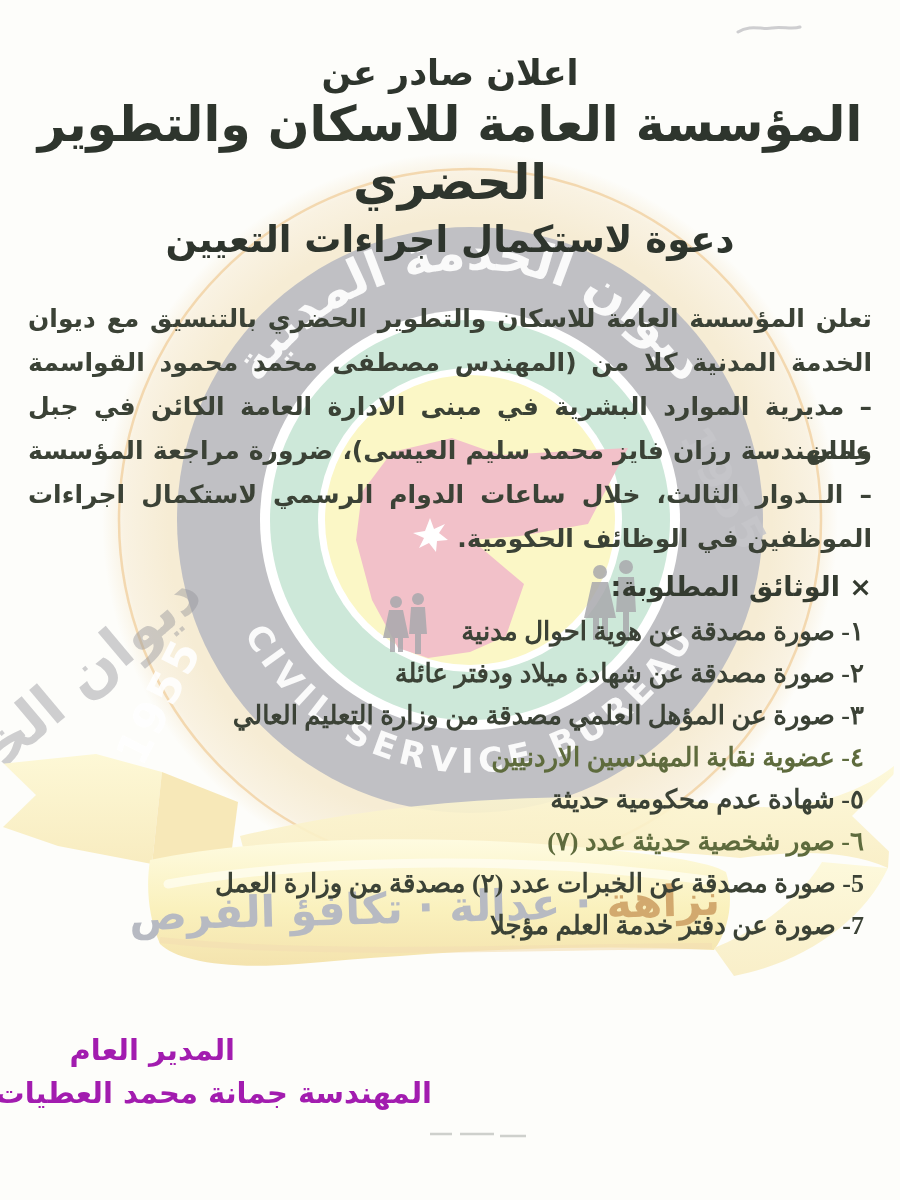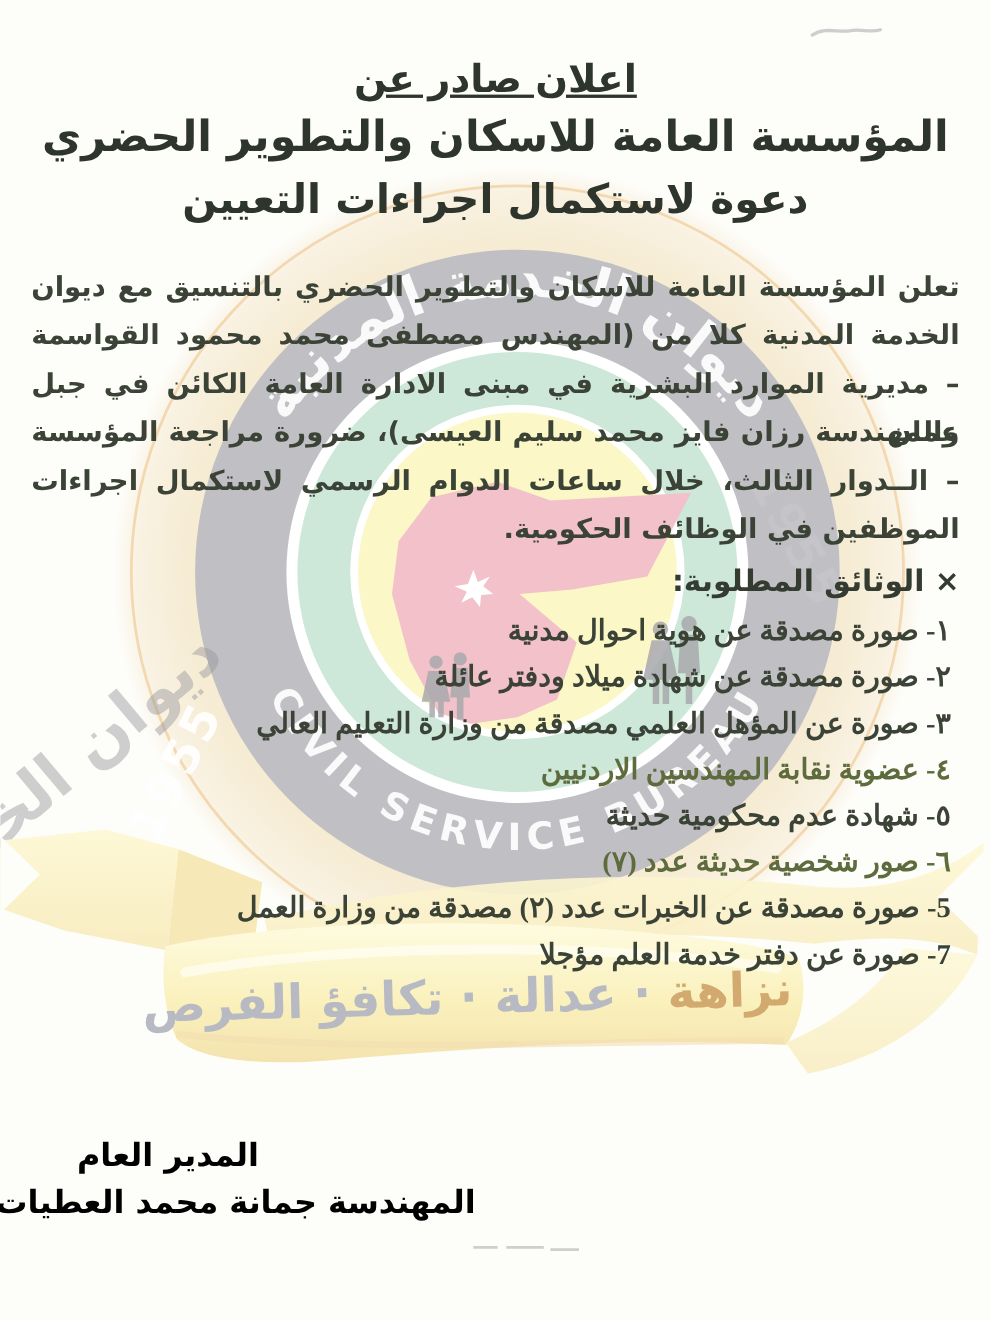--- a/index.html
+++ b/index.html
@@ -12,36 +12,36 @@
   .wm-layer svg{font-family:"DejaVu Sans", sans-serif;font-weight:bold;}
   .slogan{
     position:absolute;left:160px;top:882px;width:560px;z-index:0;
     direction:rtl;text-align:center;white-space:nowrap;
     font-size:43px;font-weight:bold;color:#b7bac2;
     transform:rotate(-1.5deg);letter-spacing:0;
   }
   .slogan .gold{color:#d2a96e;}
   .content{position:absolute;inset:0;z-index:1;direction:rtl;padding:0 28px;box-sizing:border-box;}
   .titles{text-align:center;padding-top:50px;color:#2e352d;font-weight:bold;}
-  .t1{font-size:35px;line-height:46px;text-decoration:underline;}
-  .t2{font-size:39px;line-height:58px;}
+  .t1{font-size:35px;line-height:46px;}
+  .t2{font-size:49px;line-height:58px;}
   .t3{font-size:37px;line-height:56px;}
   .bodyp{margin-top:29px;}
   .bline{
     font-size:25px;font-weight:bold;color:#3b4236;
     line-height:44px;height:44px;
     text-align:justify;text-align-last:justify;-moz-text-align-last:justify;
     white-space:normal;overflow:visible;
   }
   .bline.noj{text-align:right;text-align-last:right;}
   .lhead{font-size:27px;font-weight:bold;color:#343b30;line-height:48px;margin-top:2px;text-align:right;}
   .dlist{padding-right:8px;}
   .litem{font-size:26px;font-weight:bold;color:#3b4236;line-height:42px;text-align:right;font-family:Liberation Serif, serif;}
   .litem.olive{color:#5e6b3d;}
-  .sig{position:absolute;font-weight:bold;color:#000000;z-index:1;white-space:nowrap;direction:rtl;}
+  .sig{position:absolute;font-weight:bold;color:#a21caf;z-index:1;white-space:nowrap;direction:rtl;}
   .sig1{top:1033px;right:665px;font-size:29px;}
   .sig2{top:1076px;right:468px;font-size:29px;}
 </style>
 </head>
 <body>
 
 <div class="wm-layer">
   <svg viewBox="0 0 900 1200" width="900" height="1200">
     <defs>
       <radialGradient id="halo" cx="0.5" cy="0.5" r="0.5">

